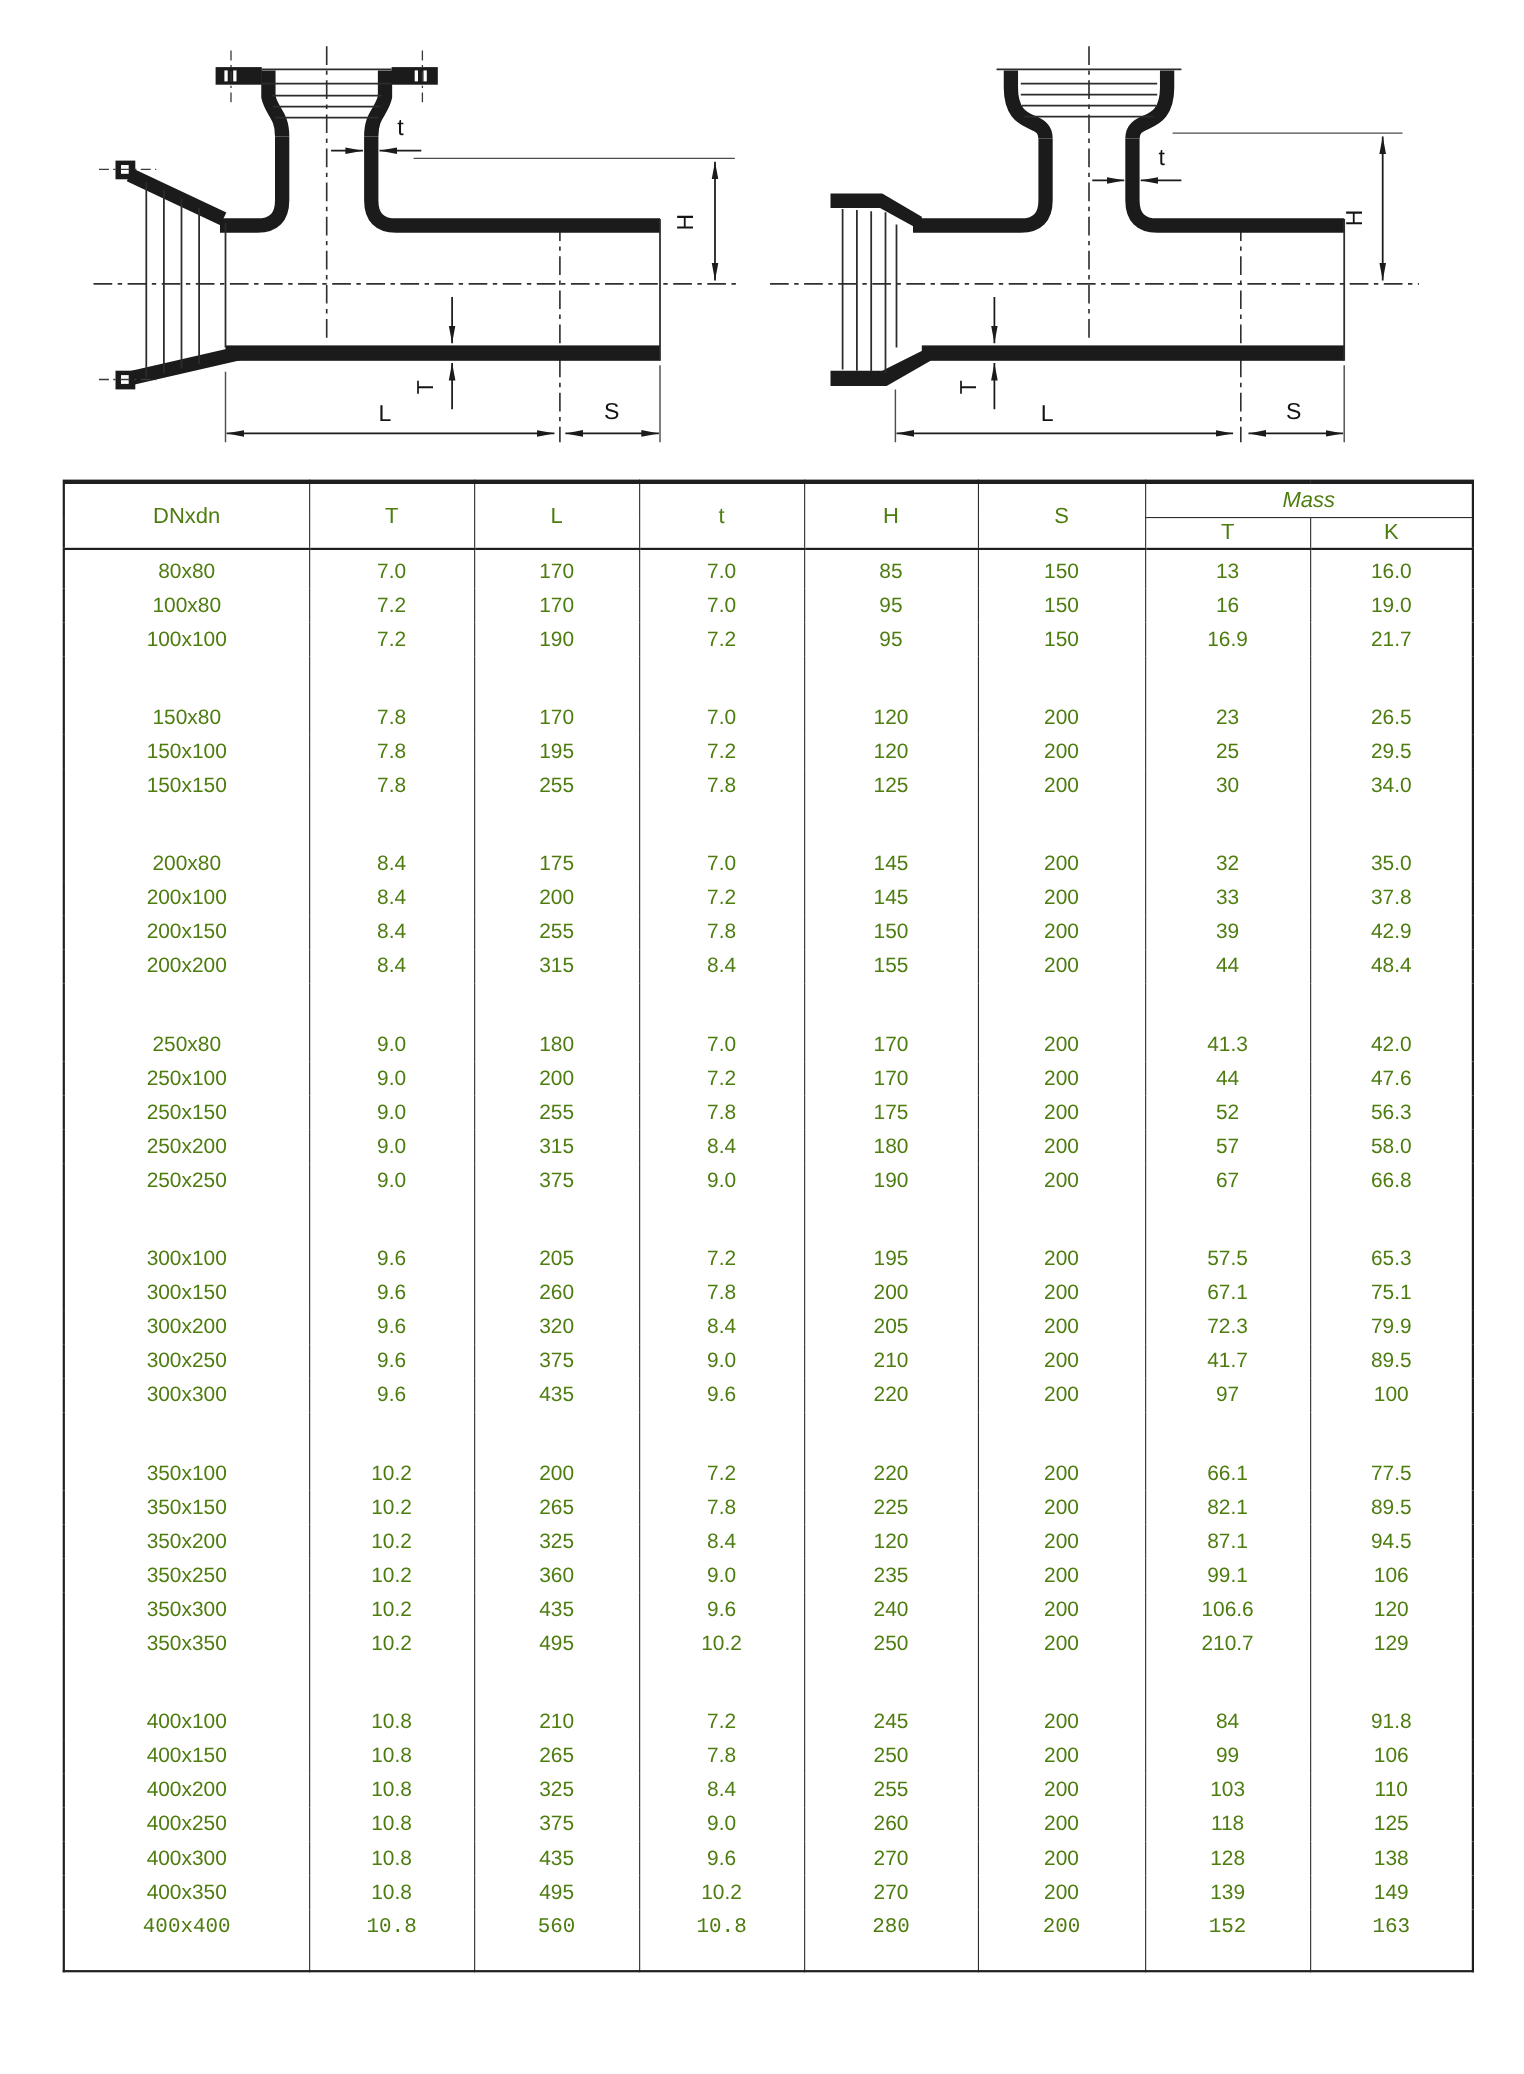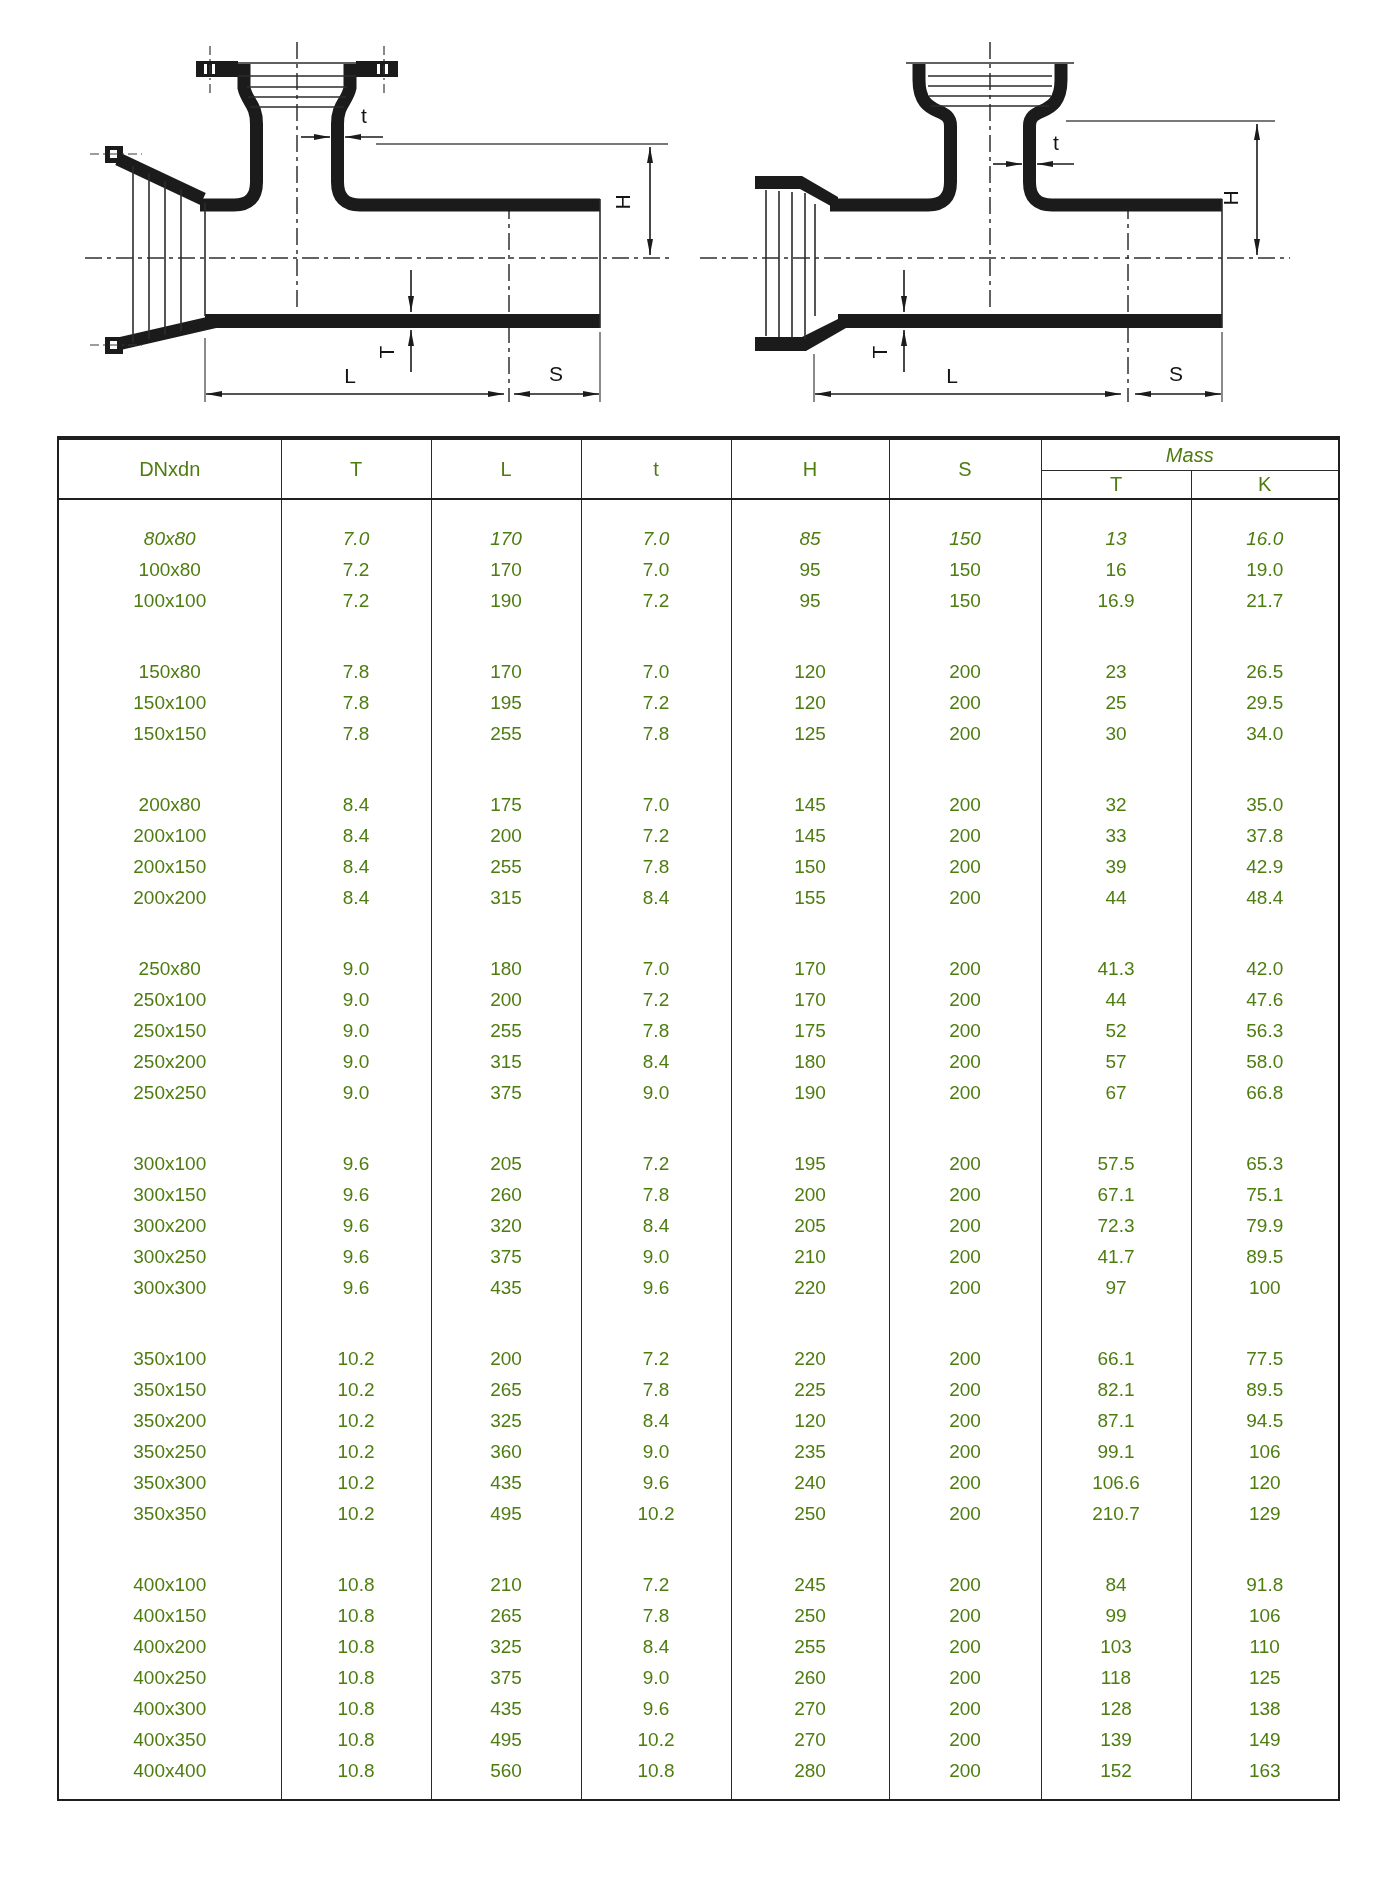--- a/index.html
+++ b/index.html
@@ -51,23 +51,23 @@
     vertical-align: middle;
     padding: 0;
     font-weight: normal;
   }
   table.dims thead th { font-size: 20px; }
   table.dims thead tr.hrow1 th { height: 30px; }
   table.dims thead tr.hrow2 th { height: 27px; }
   table.dims thead th { border-bottom: 2.6px solid #1f1f1f; }
   table.dims thead th.mass { border-bottom: 1.6px solid #2b2b2b; font-style: italic; }
   table.dims tbody td { height: 31px; line-height: 31px; }
-  tbody.group:first-of-type tr:first-child td { padding-top: 23px; font-style: italic; }
+  tbody.group:first-of-type tr:first-child td { padding-top: 4px; }
   tbody.group + tbody.group tr:first-child td { padding-top: 40px; }
-  tbody.group:last-of-type tr:last-child td { padding-bottom: 13px; }
+  tbody.group:last-of-type tr:last-child td { padding-bottom: 24px; font-family: Liberation Mono, monospace; }
 </style>
 </head>
 <body>
 
 <div class="page">
 
   <div class="drawings">
     <svg width="1385" height="408" viewBox="0 0 1385 408">
       <defs>
         <marker id="arr" viewBox="0 0 16 8" refX="16" refY="4" markerWidth="16" markerHeight="8" markerUnits="userSpaceOnUse" orient="auto-start-reverse">

